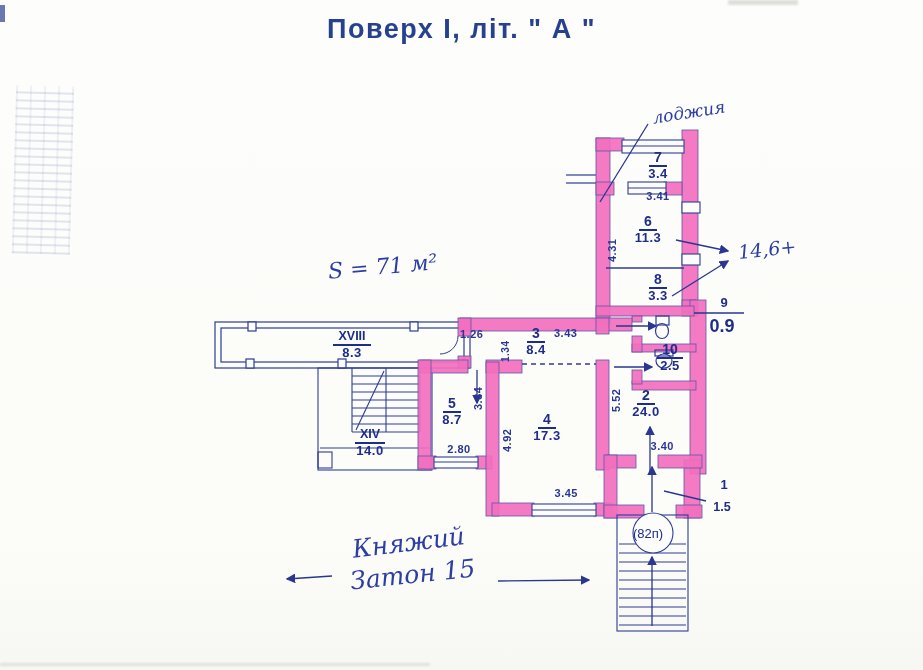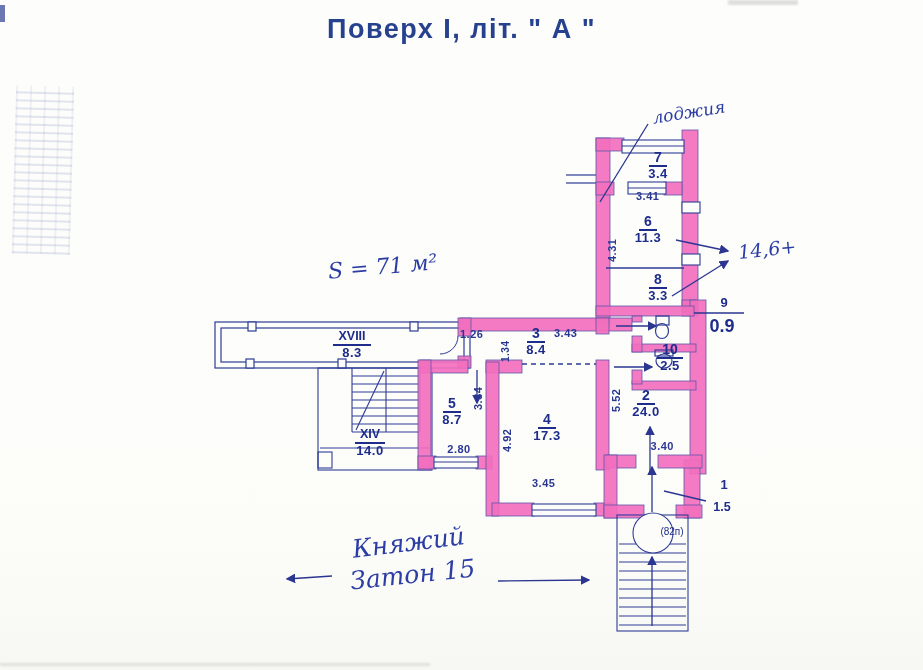--- a/index.html
+++ b/index.html
@@ -207,32 +207,32 @@
   <div class="plain" style="left:702px;top:500px;width:40px;font-size:12.5px">1.5</div>
   <div class="rlabel" style="left:320px;top:326px;width:64px">
     <span class="rnum roman">XVIII</span>
     <span class="rarea">8.3</span>
   </div>
   <div class="rlabel" style="left:338px;top:424px;width:64px">
     <span class="rnum roman">XIV</span>
     <span class="rarea">14.0</span>
   </div>
 
-  <div class="dim" style="left:636px;top:190px;width:44px;">3.41</div>
+  <div class="dim" style="left:636px;top:190px;width:44px;text-align:center">3.41</div>
   <div class="dim vdim" style="left:606px;top:262px">4.31</div>
   <div class="dim" style="left:460px;top:328px">1.26</div>
   <div class="dim" style="left:554px;top:327px">3.43</div>
   <div class="dim vdim" style="left:500px;top:362px;font-size:10px">1.34</div>
   <div class="dim vdim" style="left:610px;top:412px">5.52</div>
   <div class="dim" style="left:630px;top:440px;width:44px;text-align:right">3.40</div>
   <div class="dim vdim" style="left:472px;top:410px">3.34</div>
   <div class="dim" style="left:436px;top:443px;width:46px;text-align:center">2.80</div>
   <div class="dim vdim" style="left:501px;top:452px">4.92</div>
-  <div class="dim" style="left:532px;top:477px;width:46px;text-align:left">3.45</div>
+  <div class="dim" style="left:532px;top:487px;width:46px;text-align:right">3.45</div>
 
   <div class="hw" style="left:652px;top:102px;font-size:17px;transform:rotate(-9deg)">лоджия</div>
   <div class="hw" style="left:328px;top:254px;font-size:22px;transform:rotate(-5deg)">S = 71 м²</div>
   <div class="hw" style="left:738px;top:238px;font-size:19px;transform:rotate(-6deg)">14,6+</div>
   <div class="hw" style="left:352px;top:528px;font-size:25px;transform:rotate(-7deg)">Княжий</div>
   <div class="hw" style="left:350px;top:560px;font-size:25px;transform:rotate(-6deg)">Затон 15</div>
-  <div class="plain" style="left:644px;top:526px;width:56px;font-size:10px;font-weight:normal">(82п)</div>
+  <div class="plain" style="left:620px;top:526px;width:56px;font-size:13px;font-weight:normal">(82п)</div>
 
 </div>
 
 </body></html>

